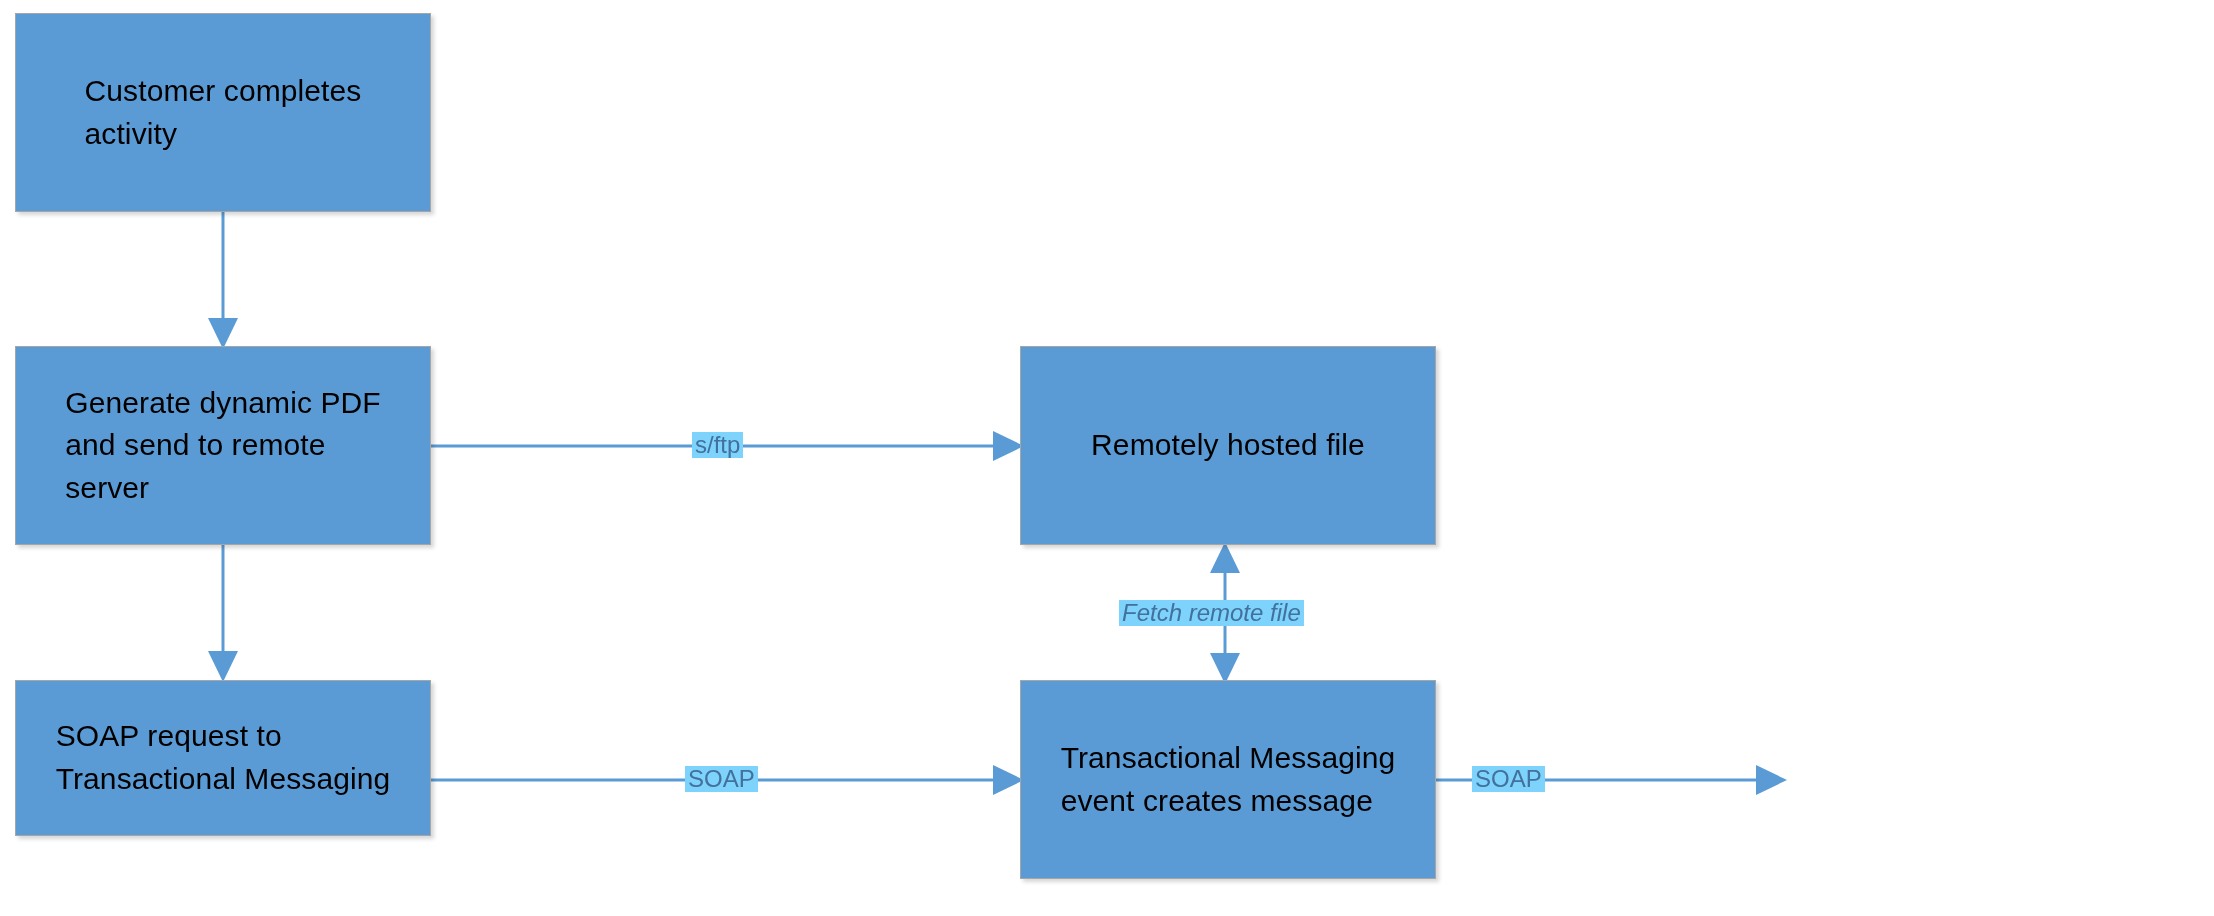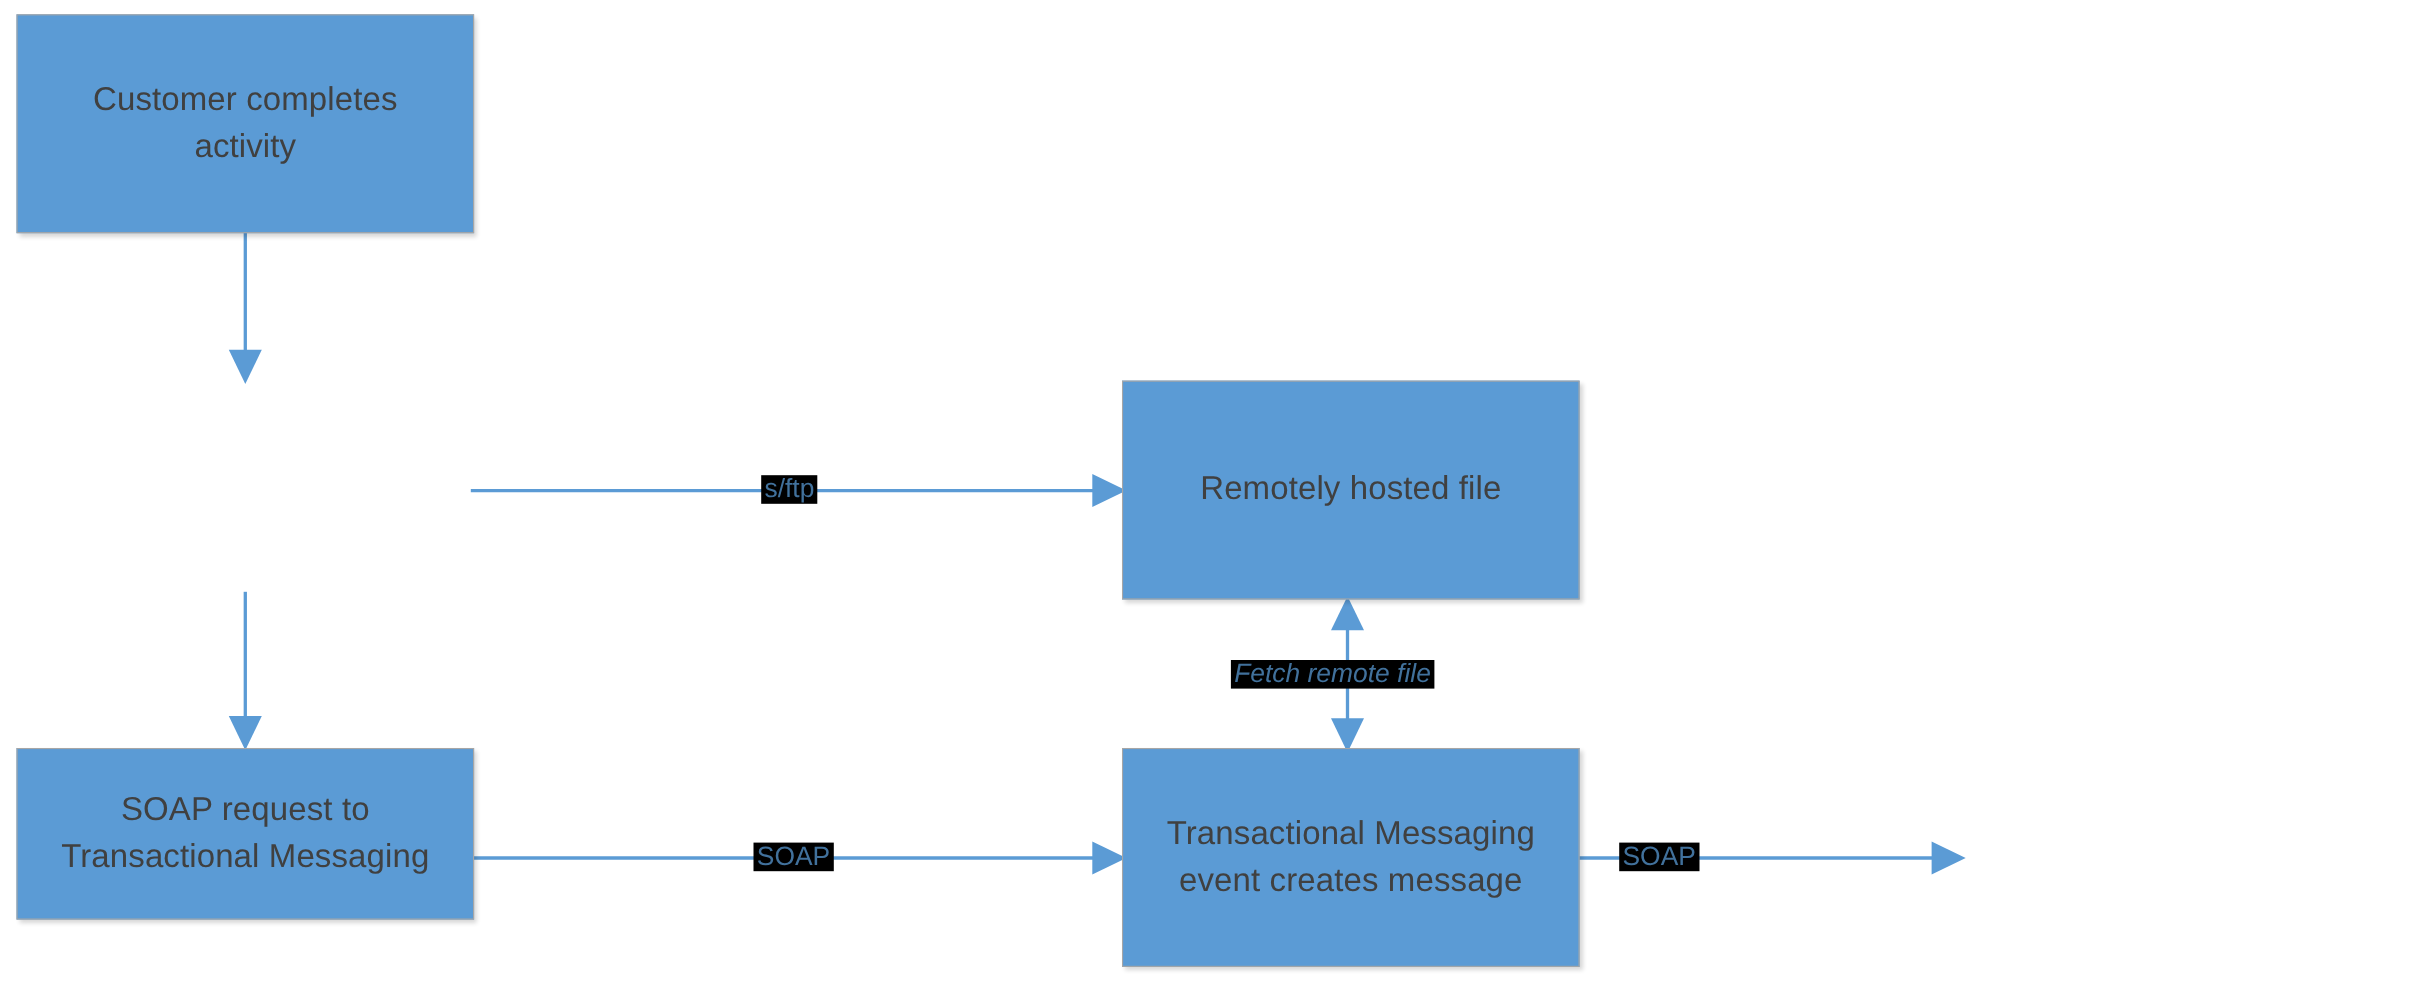--- a/index.html
+++ b/index.html
@@ -23,45 +23,44 @@
     box-sizing: border-box;
     background: #5B9BD5;
     border: 1px solid #A6A6A6;
     box-shadow: 3px 3px 4px rgba(0,0,0,0.16);
     display: flex;
     align-items: center;
     justify-content: center;
     z-index: 3;
   }
   .node-label {
-    color: #404040;
+    color: #000000;
     font-family: "Liberation Sans", sans-serif;
     font-size: 30px;
     line-height: 1.42;
-    text-align: center;
     padding: 0 10px;
     letter-spacing: 0.1px;
     white-space: pre-line;
   }
   
   .conn {
     position: absolute;
     z-index: 1;
   }
   .conn svg {
     display: block;
     overflow: visible;
   }
   .edge-label {
     position: absolute;
     color: #41719C;
     font-family: "Liberation Sans", sans-serif;
     font-size: 24px;
     line-height: 1;
-    background: #000000;
+    background: #7dd3fc;
     padding: 1px 3px;
     white-space: nowrap;
     z-index: 2;
   }
 </style>
 </head>
 <body>
 
 <div id="canvas">
 
@@ -110,20 +109,25 @@
       <polygon points="354,16 323,1 323,31" fill="#5B9BD5"></polygon>
     </svg>
   </div>
   <div class="edge-label" style="left:1472px; top:766px;">SOAP</div>
 
   <div class="node" style="left:15px; top:13px; width:416px; height:199px;">
     <span class="node-label">Customer completes
 activity</span>
   </div>
 
+  <div class="node" style="left:15px; top:346px; width:416px; height:199px;">
+    <span class="node-label">Generate dynamic PDF
+and send to remote
+server</span>
+  </div>
 
   <div class="node" style="left:1020px; top:346px; width:416px; height:199px;">
     <span class="node-label">Remotely hosted file</span>
   </div>
 
   <div class="node" style="left:15px; top:680px; width:416px; height:156px;">
     <span class="node-label">SOAP request to
 Transactional Messaging</span>
   </div>
 

